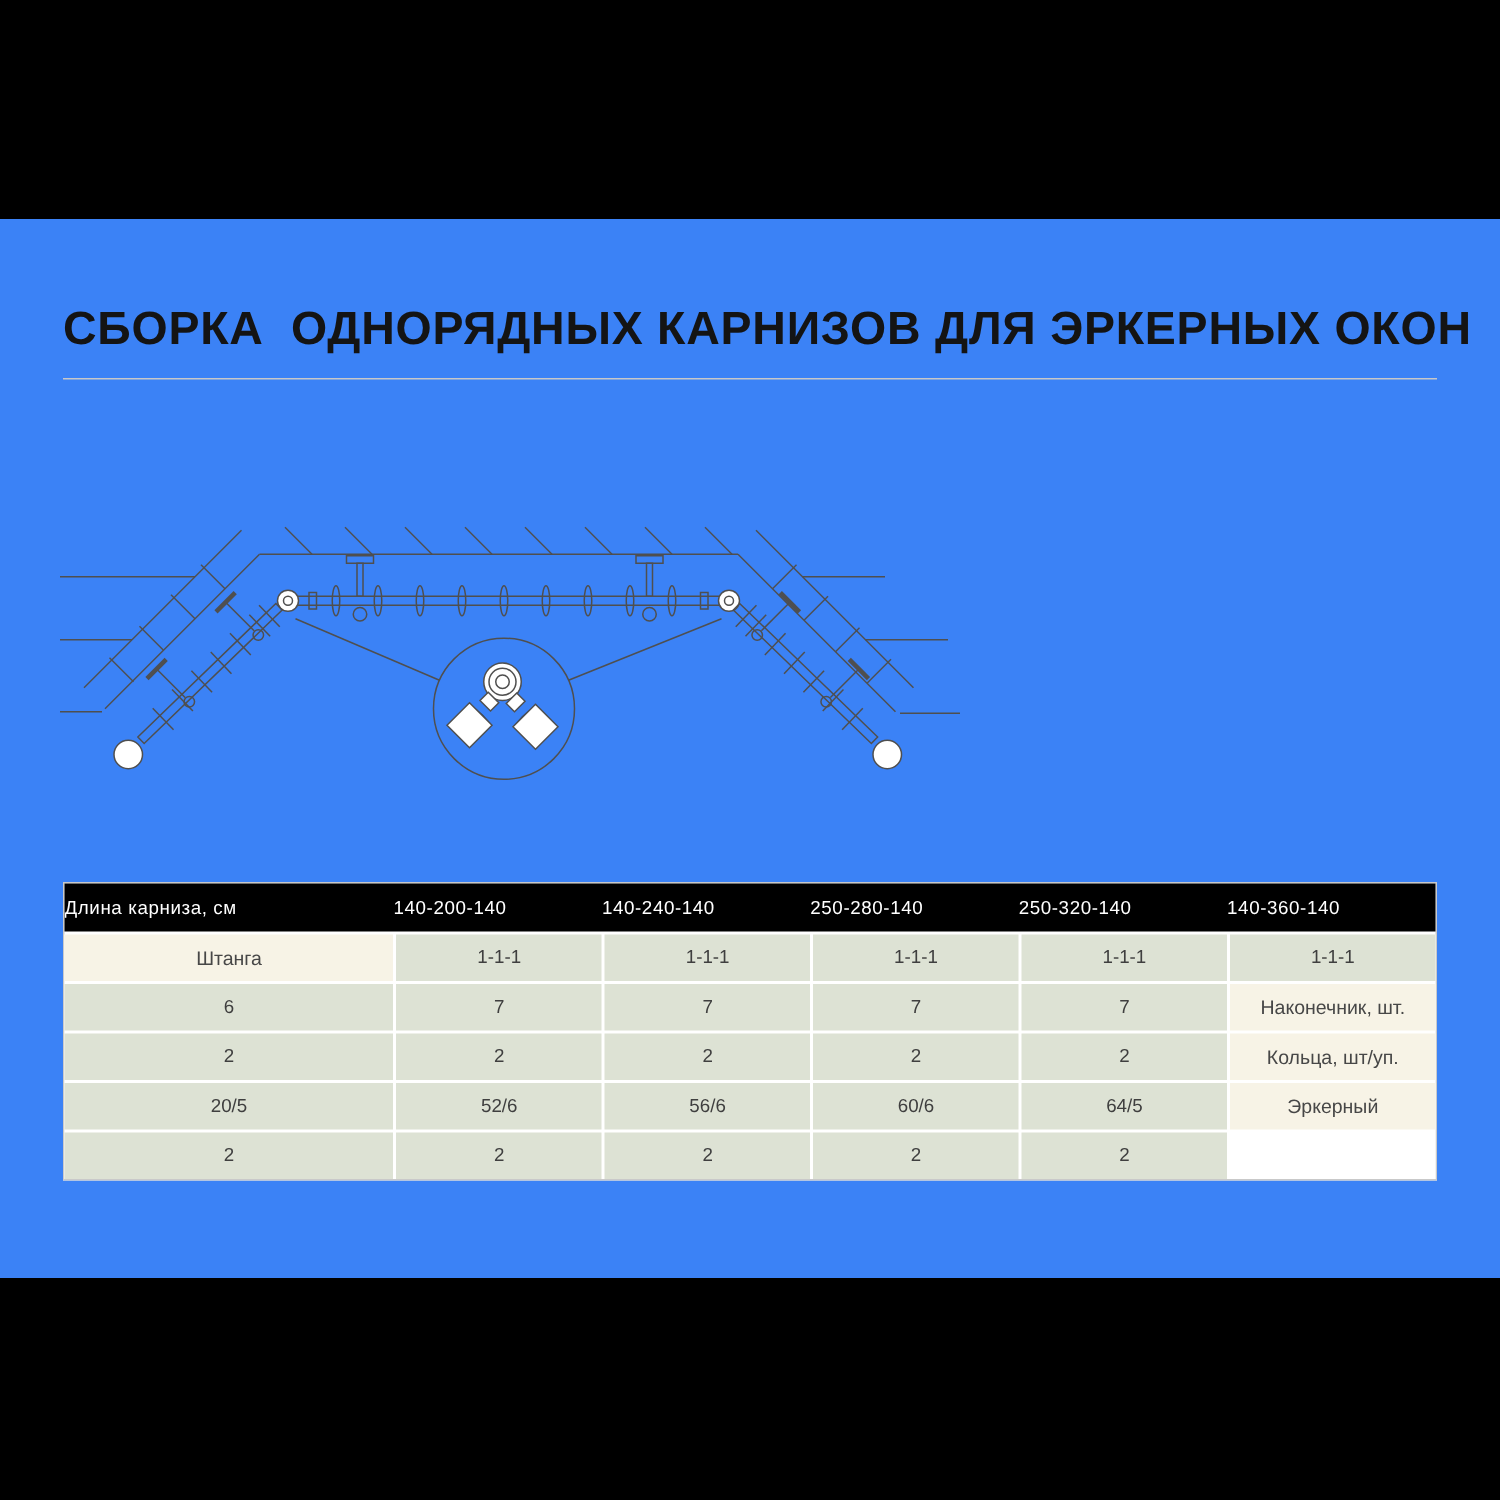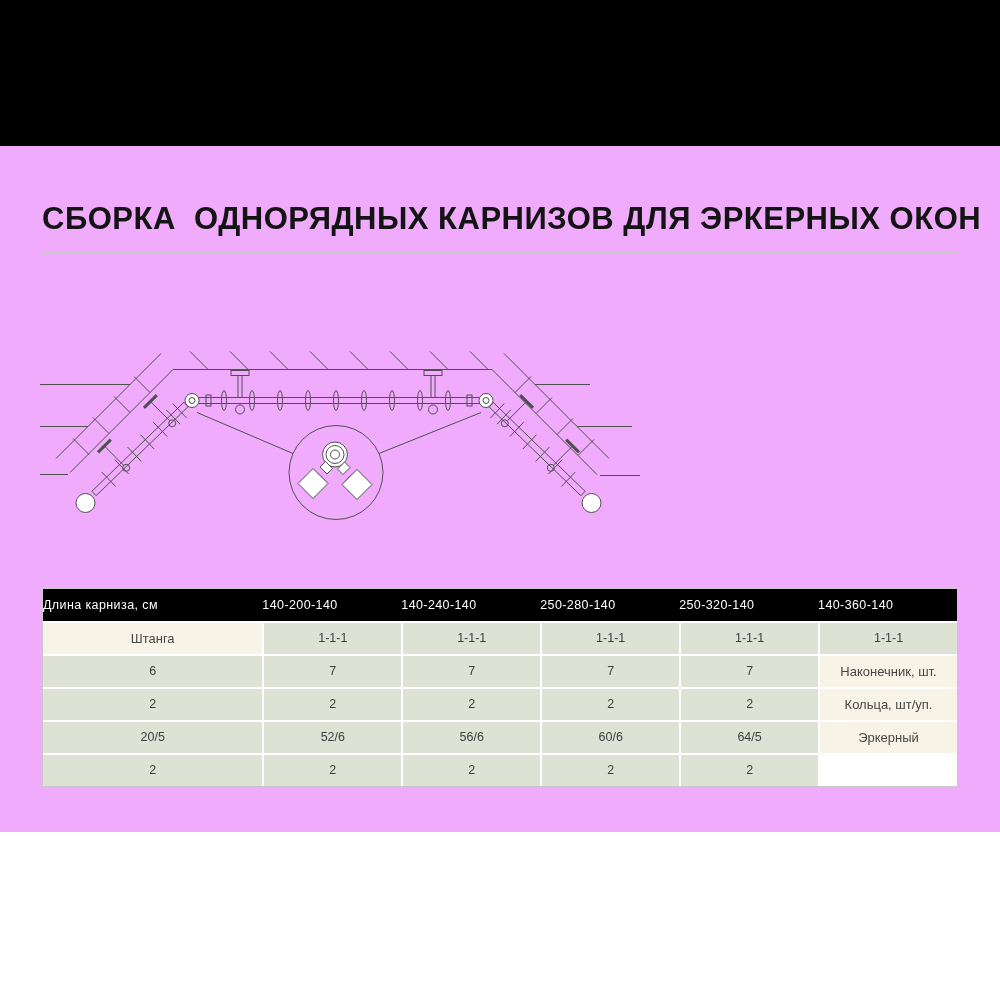--- a/index.html
+++ b/index.html
@@ -1,16 +1,16 @@
 <!DOCTYPE html>
 <html><head>
 <meta charset="utf-8">
 <style>
   html,body{margin:0;padding:0;background:#fff;}
-  .page{position:relative;width:1000px;height:832px;background:#f0abfc;overflow:hidden;
+  .page{position:relative;width:1000px;height:1000px;background:#3b82f6;overflow:hidden;
         font-family:"Liberation Sans", sans-serif;}
   .bar{position:absolute;left:0;width:1000px;background:#000;}
   .bar.top{top:0;height:146px;}
   .bar.bottom{top:852px;height:148px;}
   .title{position:absolute;left:42px;top:201px;width:916px;white-space:nowrap;
          font-size:31px;font-weight:700;letter-spacing:0.5px;color:#141414;}
   .divider{position:absolute;left:42px;top:252px;width:916px;height:0;border-top:1px solid #c8c8c8;}
   .diagram{position:absolute;left:40px;top:320px;width:920px;height:255px;}
   
   .spec-table{position:absolute;left:42px;top:588px;width:916px;border:1px solid #c9c9c9;

